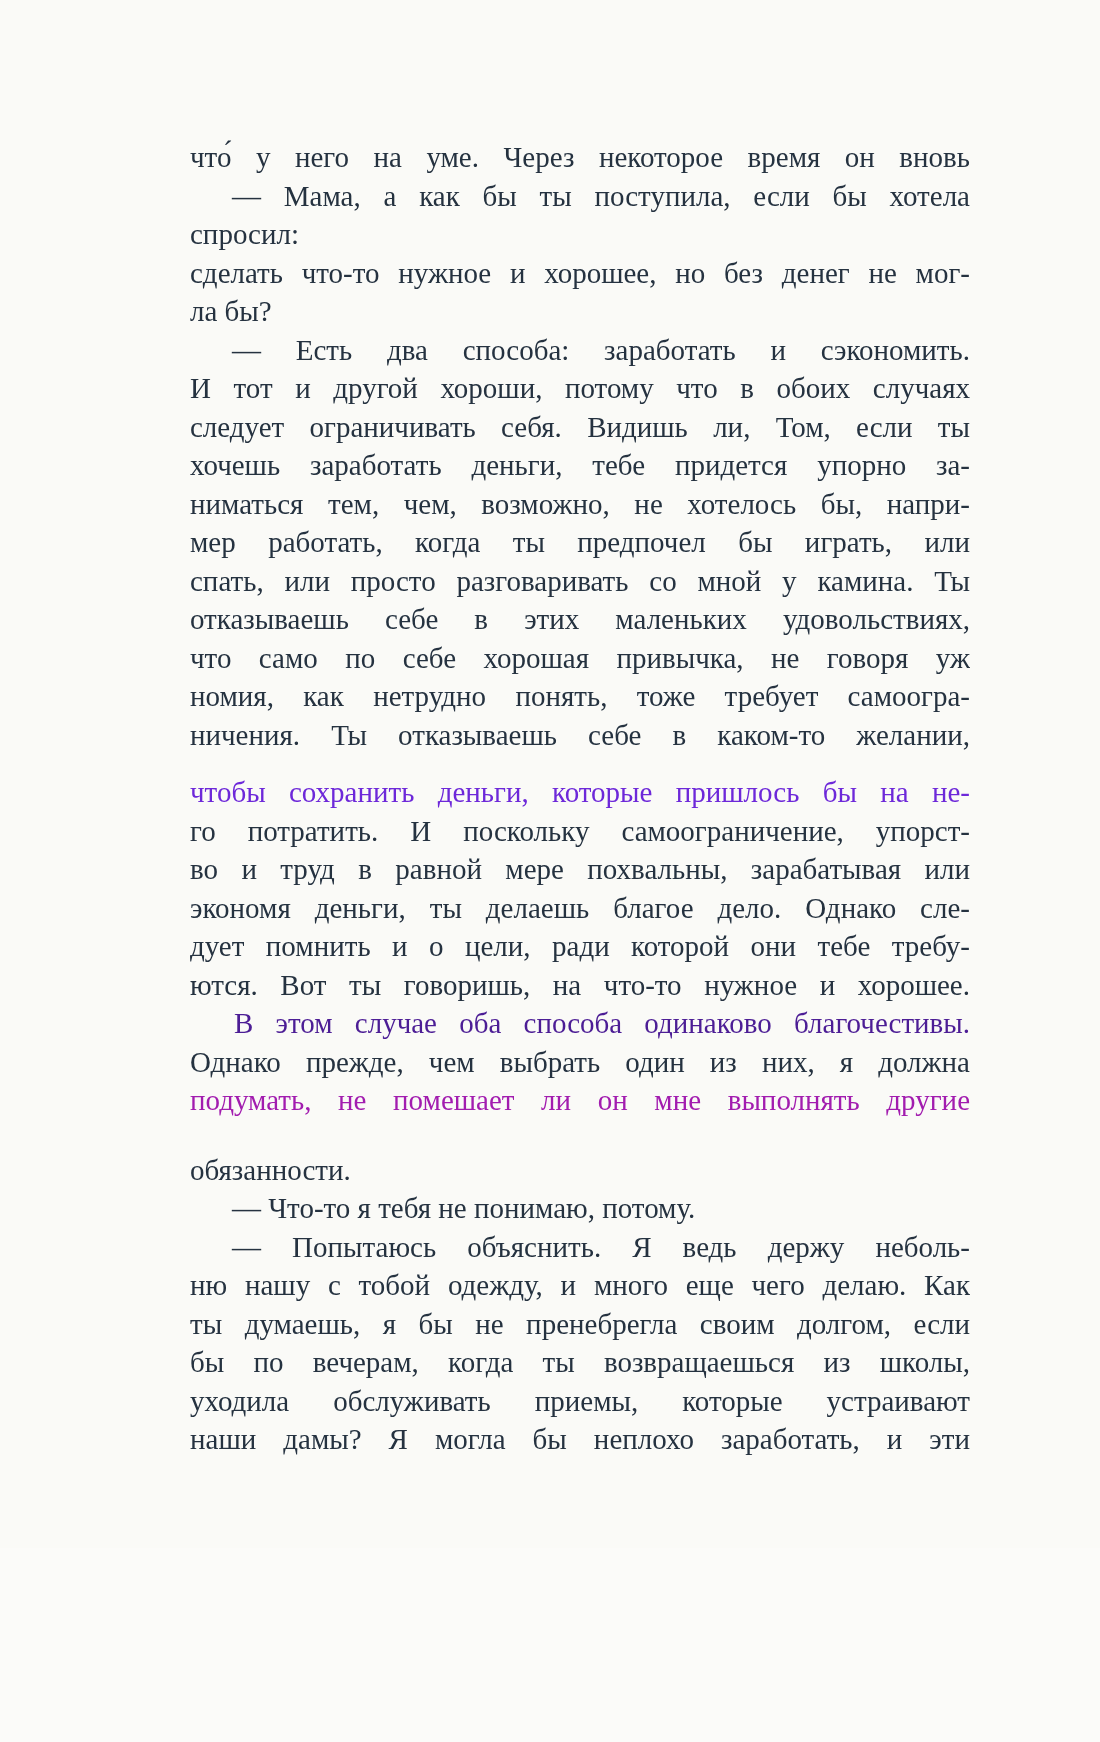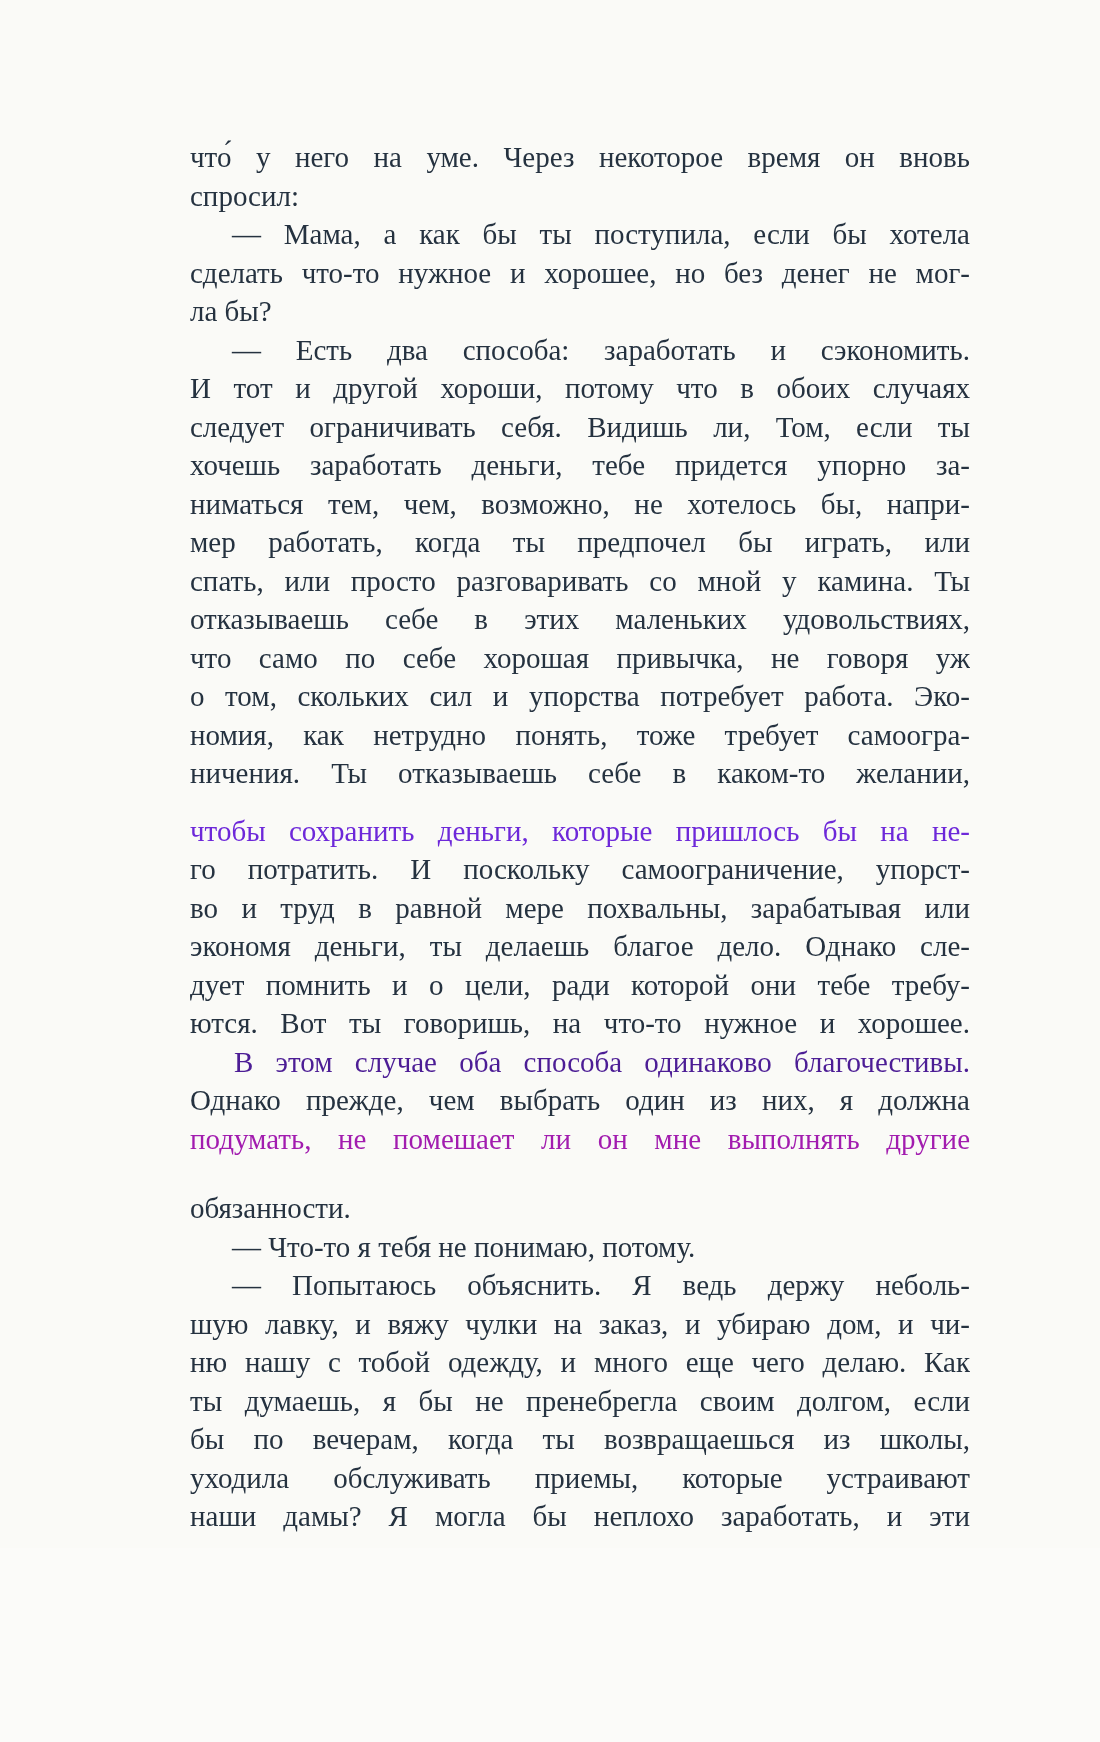--- a/index.html
+++ b/index.html
@@ -51,49 +51,47 @@
     line-height: 38.5px;
     color: #253240;
   }
 </style>
 </head>
 <body>
 
 <div class="scan-page" style="background: rgb(250, 250, 247);">
   <div class="text-block" id="text-block">
       <div class="line" style="color: rgb(37, 50, 64);">что́ у него на уме. Через некоторое время он вновь</div>
+      <div class="line indent" style="color: rgb(37, 50, 64);">— Мама, а как бы ты поступила, если бы хотела</div>
       <div class="line end" style="color: rgb(37, 50, 64);">спросил:</div>
-      <div class="line indent" style="color: rgb(37, 50, 64);">— Мама, а как бы ты поступила, если бы хотела</div>
       <div class="line" style="color: rgb(37, 50, 64);">сделать что-то нужное и хорошее, но без денег не мог-</div>
       <div class="line end" style="color: rgb(37, 50, 64);">ла бы?</div>
       <div class="line indent" style="color: rgb(37, 50, 64);">— Есть два способа: заработать и сэкономить.</div>
       <div class="line" style="color: rgb(37, 50, 64);">И тот и другой хороши, потому что в обоих случаях</div>
       <div class="line" style="color: rgb(37, 50, 64);">следует ограничивать себя. Видишь ли, Том, если ты</div>
       <div class="line" style="color: rgb(37, 50, 64);">хочешь заработать деньги, тебе придется упорно за-</div>
       <div class="line" style="color: rgb(37, 50, 64);">ниматься тем, чем, возможно, не хотелось бы, напри-</div>
       <div class="line" style="color: rgb(37, 50, 64);">мер работать, когда ты предпочел бы играть, или</div>
       <div class="line" style="color: rgb(37, 50, 64);">спать, или просто разговаривать со мной у камина. Ты</div>
       <div class="line" style="color: rgb(37, 50, 64);">отказываешь себе в этих маленьких удовольствиях,</div>
       <div class="line" style="color: rgb(37, 50, 64);">что само по себе хорошая привычка, не говоря уж</div>
-      <div class="line" style="color: rgb(37, 50, 64);">о том, скольких сил и упорства потребует работа. Эко-</div>
       <div class="line" style="color: rgb(37, 50, 64);">номия, как нетрудно понять, тоже требует самоогра-</div>
       <div class="line" style="color: rgb(37, 50, 64);">ничения. Ты отказываешь себе в каком-то желании,</div>
       <div class="line" style="color: #6d28d9; margin-top: 19px;">чтобы сохранить деньги, которые пришлось бы на не-</div>
       <div class="line" style="color: rgb(37, 50, 64);">го потратить. И поскольку самоограничение, упорст-</div>
       <div class="line" style="color: rgb(37, 50, 64);">во и труд в равной мере похвальны, зарабатывая или</div>
       <div class="line" style="color: rgb(37, 50, 64);">экономя деньги, ты делаешь благое дело. Однако сле-</div>
       <div class="line" style="color: rgb(37, 50, 64);">дует помнить и о цели, ради которой они тебе требу-</div>
       <div class="line" style="color: rgb(37, 50, 64);">ются. Вот ты говоришь, на что-то нужное и хорошее.</div>
       <div class="line" style="color: #4c1d95; margin-left: 44px;">В этом случае оба способа одинаково благочестивы.</div>
       <div class="line" style="color: rgb(37, 50, 64);">Однако прежде, чем выбрать один из них, я должна</div>
       <div class="line" style="color: #a21caf;">подумать, не помешает ли он мне выполнять другие</div>
       <div class="line end" style="color: rgb(37, 50, 64); margin-top: 31px;">обязанности.</div>
       <div class="line indent end" style="color: rgb(37, 50, 64);">— Что-то я тебя не понимаю, потому.</div>
       <div class="line indent" style="color: rgb(37, 50, 64);">— Попытаюсь объяснить. Я ведь держу неболь-</div>
-      <div class="line" style="color: rgb(37, 50, 64);">шую лавку, и вяжу чулки на заказ, и убираю дом, и чи-</div>
       <div class="line" style="color: rgb(37, 50, 64);">ню нашу с тобой одежду, и много еще чего делаю. Как</div>
       <div class="line" style="color: rgb(37, 50, 64);">ты думаешь, я бы не пренебрегла своим долгом, если</div>
       <div class="line" style="color: rgb(37, 50, 64);">бы по вечерам, когда ты возвращаешься из школы,</div>
       <div class="line" style="color: rgb(37, 50, 64);">уходила обслуживать приемы, которые устраивают</div>
       <div class="line" style="color: rgb(37, 50, 64);">наши дамы? Я могла бы неплохо заработать, и эти</div>
     </div>
   <div class="page-number" style="color: rgb(37, 50, 64);">6</div>
 </div>
 
 </body></html>

